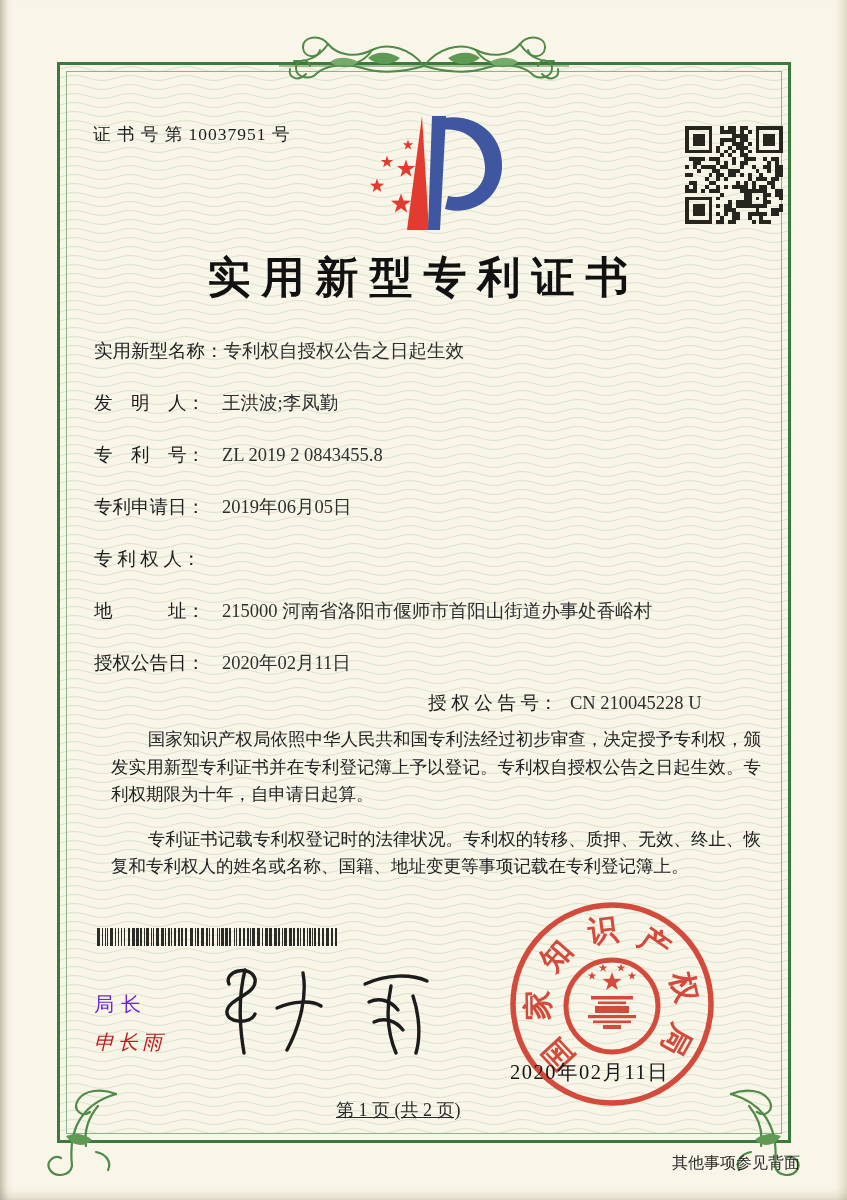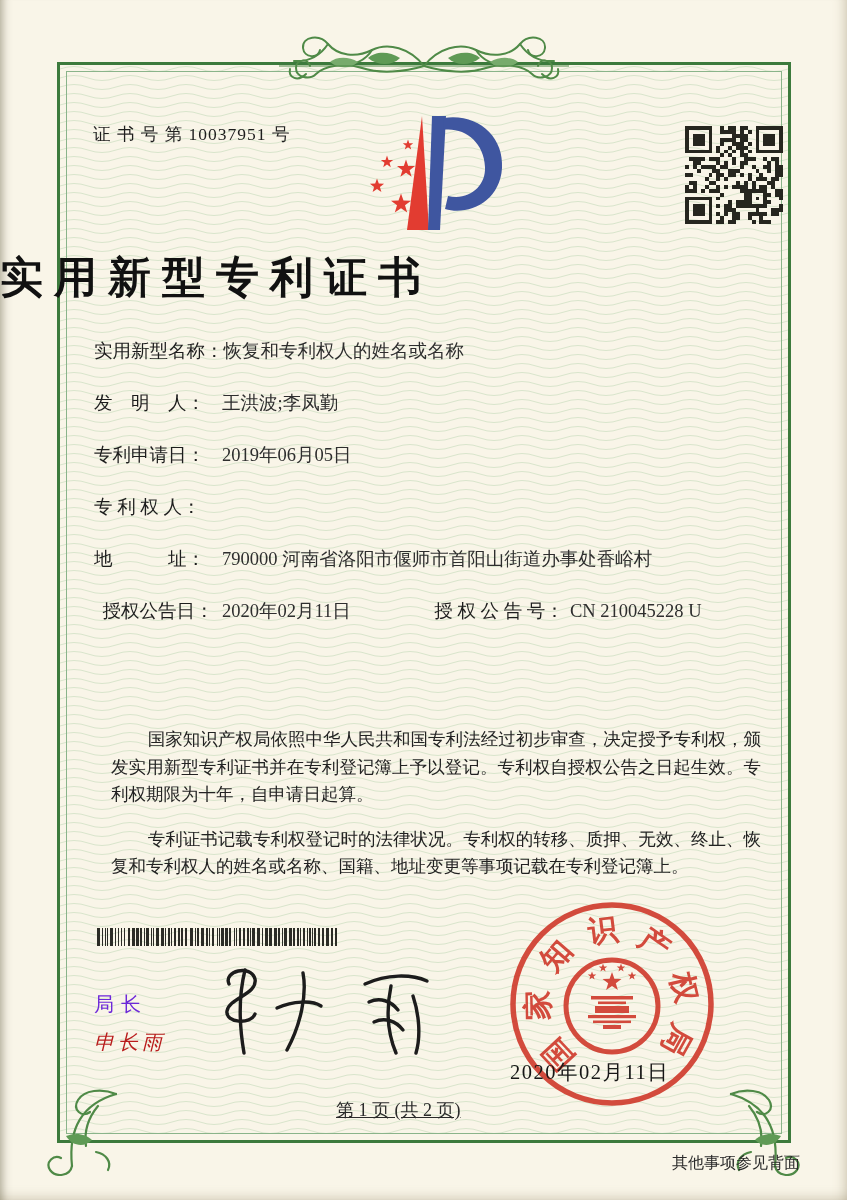--- a/index.html
+++ b/index.html
@@ -16,28 +16,28 @@
   #border-inner{position:absolute;left:66px;top:71px;width:714px;height:1061px;border:1px solid #8ab48a;}
   
   #ornament-top{position:absolute;left:279px;top:28px;width:290px;height:66px;}
   .corner-orn{position:absolute;width:84px;height:88px;}
   #ornament-bl{left:40px;top:1088px;}
   #ornament-br{left:723px;top:1088px;transform:scaleX(-1);}
   
   #cert-no{position:absolute;left:93px;top:122px;font-size:17.5px;letter-spacing:1px;color:#1e1e1e;font-family:"Liberation Serif",serif;}
   #logo-svg{position:absolute;left:356px;top:111px;width:152px;height:124px;}
   #qr-svg{position:absolute;left:685px;top:126px;width:98px;height:98px;}
-  #title{position:absolute;left:0;right:0;top:249px;text-align:left;font-size:43px;font-weight:bold;letter-spacing:11px;color:#111;}
+  #title{position:absolute;left:0;right:0;top:249px;text-align:center;font-size:43px;font-weight:bold;letter-spacing:11px;color:#111;}
   
   #fields{position:absolute;left:94px;top:340px;right:66px;}
   .row{display:flex;margin-bottom:30px;font-size:18.5px;line-height:22px;white-space:nowrap;}
   .f-label{flex:0 0 128px;color:#1d1d1d;}
   .f-value{color:#2e2e2e;}
-  .pair{display:flex;text-align:center;}
-  .pair2{margin-left:22px;}
+  .pair{display:flex;}
+  .pair2{margin-left:22px;margin-top:40px;}
   .pair2 .f-label{flex:0 0 142px;}
   .pair1{width:312px;}
   
   #body-text{position:absolute;left:94px;top:709px;width:684px;font-size:17.5px;line-height:27.5px;text-align:justify;color:#222;}
   #body-text p{margin:17px;text-indent:2.1em;}
   
   #barcode-svg{position:absolute;left:97px;top:928px;width:244px;height:18px;}
   #officer-title{position:absolute;left:94px;top:991px;font-size:20px;letter-spacing:7px;color:#6d28d9;}
   #officer-name{position:absolute;left:94px;top:1029px;font-size:20px;letter-spacing:4px;color:#b91c1c;font-style:italic;}
   #signature-svg{position:absolute;left:215px;top:956px;width:238px;height:102px;}
@@ -545,36 +545,40 @@
       <rect x="19" y="24" width="1" height="1" fill="#26261f"></rect>
       <rect x="20" y="24" width="1" height="1" fill="#26261f"></rect>
       <rect x="21" y="24" width="1" height="1" fill="#26261f"></rect>
     </svg>
 
   <div id="title">实用新型专利证书</div>
 
   <div id="fields">
     <div class="row">
       <span class="f-label">实用新型名称：</span>
-      <span class="f-value">恢复和专利权人的姓名或名称</span>
+      <span class="f-value">专利权自授权公告之日起生效</span>
     </div>
     <div class="row">
       <span class="f-label">发　明　人：</span>
       <span class="f-value">王洪波;李凤勤</span>
+    </div>
+    <div class="row">
+      <span class="f-label">专　利　号：</span>
+      <span class="f-value">ZL 2019 2 0843455.8</span>
     </div>
     <div class="row">
       <span class="f-label">专利申请日：</span>
       <span class="f-value">2019年06月05日</span>
     </div>
     <div class="row">
       <span class="f-label">专 利 权 人：</span>
     </div>
     <div class="row">
       <span class="f-label">地　　　址：</span>
-      <span class="f-value">790000 河南省洛阳市偃师市首阳山街道办事处香峪村</span>
+      <span class="f-value">215000 河南省洛阳市偃师市首阳山街道办事处香峪村</span>
     </div>
     <div class="row">
       <span class="pair pair1">
         <span class="f-label">授权公告日：</span>
         <span class="f-value">2020年02月11日</span>
       </span>
       <span class="pair pair2">
         <span class="f-label">授 权 公 告 号：</span>
         <span class="f-value">CN 210045228 U</span>
       </span>

